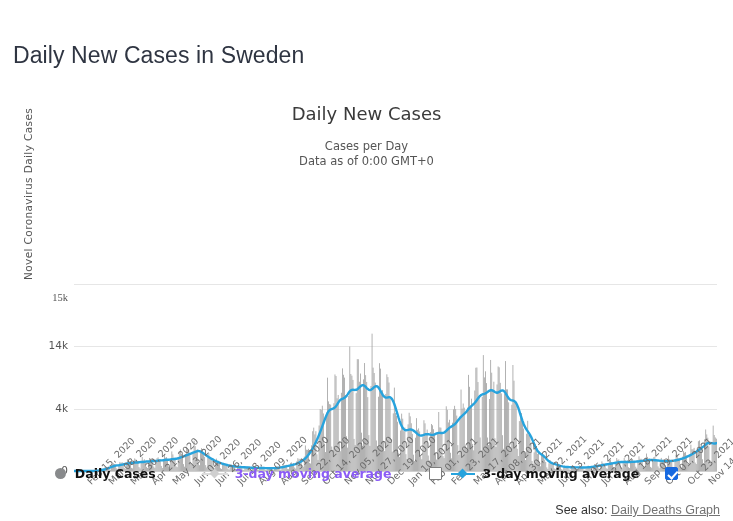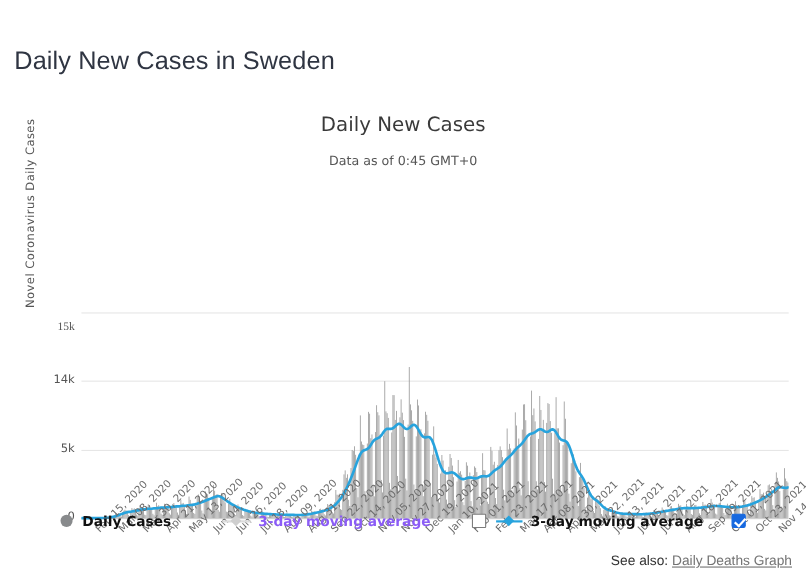--- a/index.html
+++ b/index.html
@@ -83,28 +83,29 @@
 </head>
 <body>
 
 <div id="page-title">Daily New Cases in Sweden</div>
 
 <div id="chart-card">
 
   <div id="chart-title">Daily New Cases</div>
 
   <div id="chart-subtitle">
-    <div>Data as of 0:45 GMT+0</div>
+    <div>Cases per Day</div>
+    <div>Data as of 0:00 GMT+0</div>
   </div>
 
   <div id="plot-wrap">
     <div id="y-axis-title">Novel Coronavirus Daily Cases</div>
     <div id="ytick-holder">
         <div class="ytick" style="top: 369px;">0</div>
-        <div class="ytick" style="top: 306.667px;">5k</div>
+        <div class="ytick" style="top: 306.667px;">4k</div>
         <div class="ytick" style="top: 244.333px;">14k</div>
         <div class="ytick" style="top: 197px; font-family: Liberation Serif, serif;">15k</div>
       </div>
     <div id="gridlines">
         <div class="gridline" style="top: 313.667px;"></div>
         <div class="gridline" style="top: 251.333px;"></div>
         <div class="gridline" style="top: 189px;"></div>
       </div>
     <div id="axis-line" style="top: 376px;"></div>
     <svg id="svg-plot" width="643" height="400">

